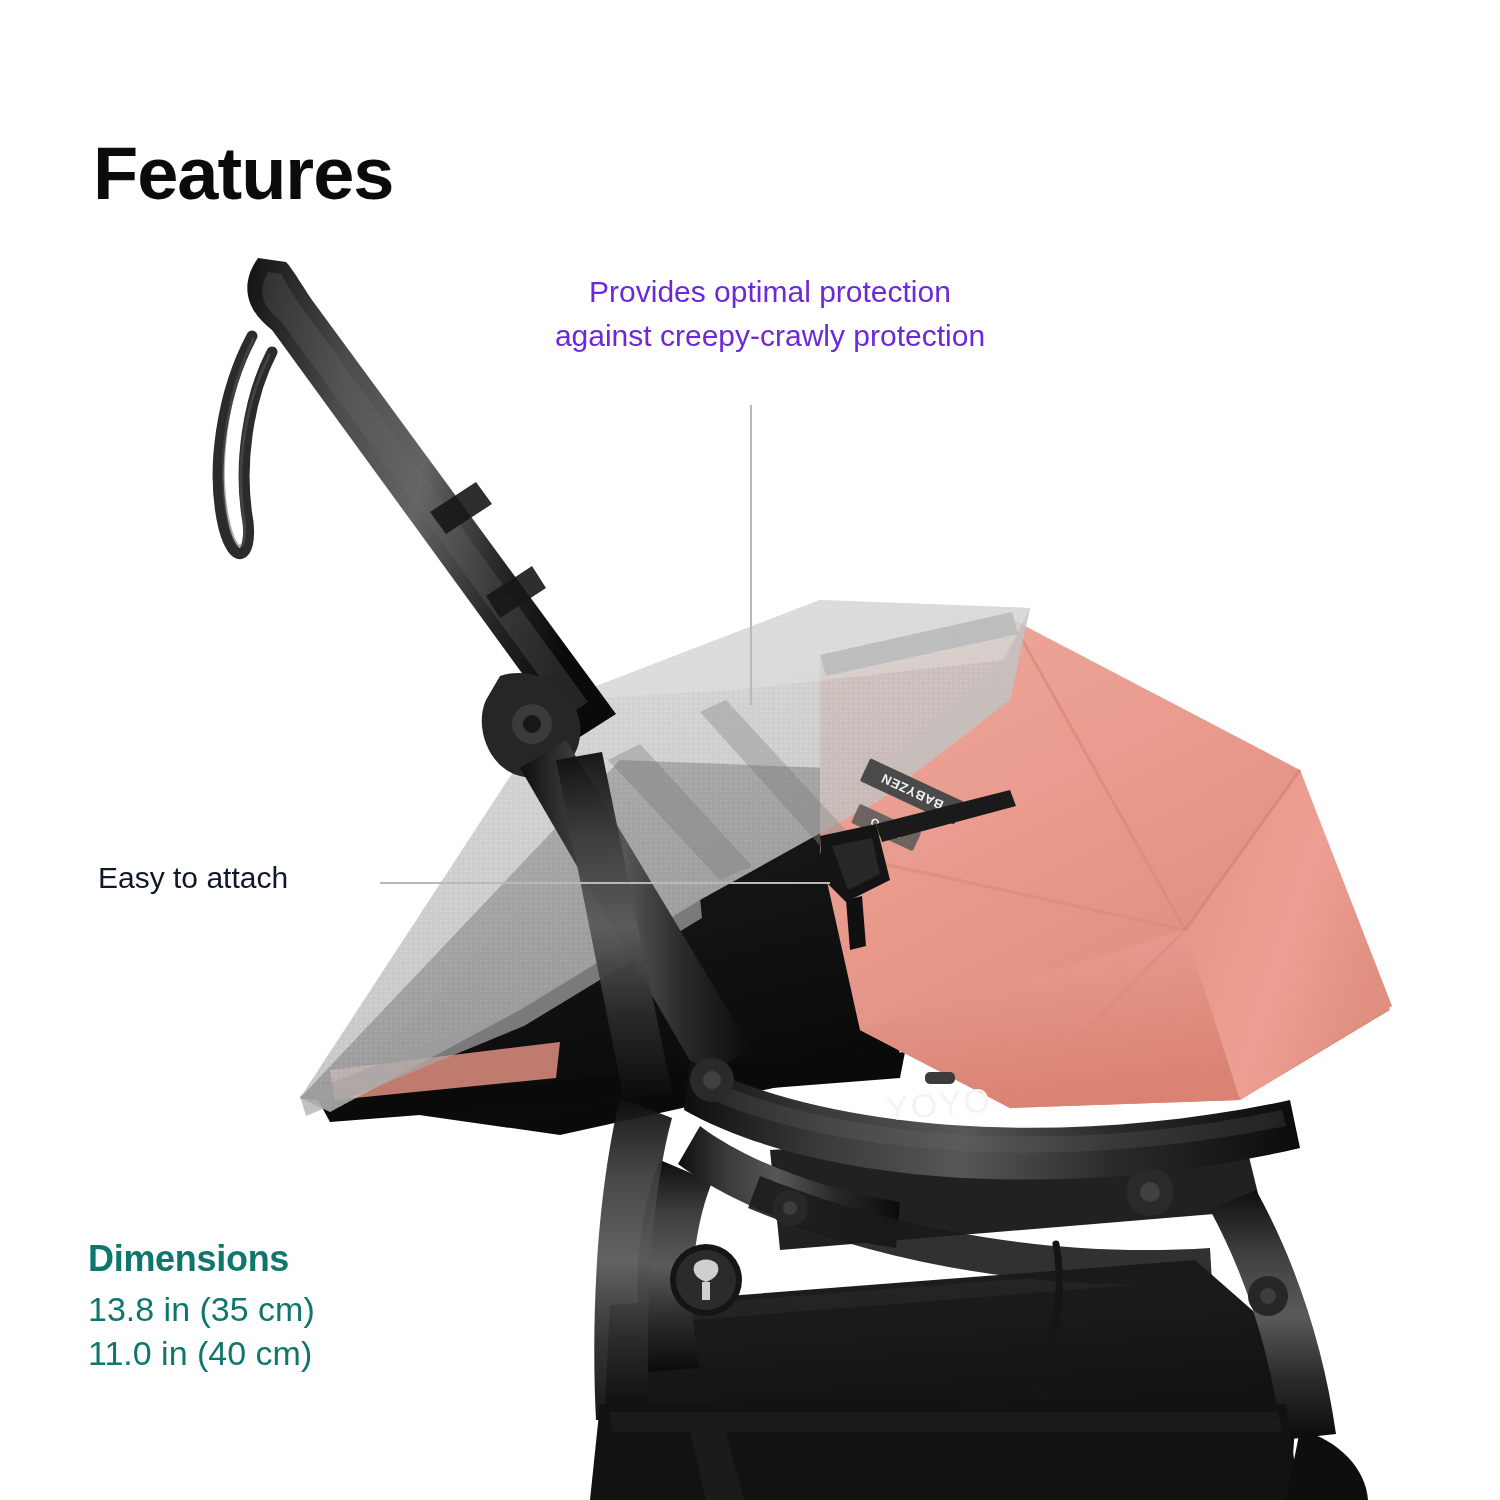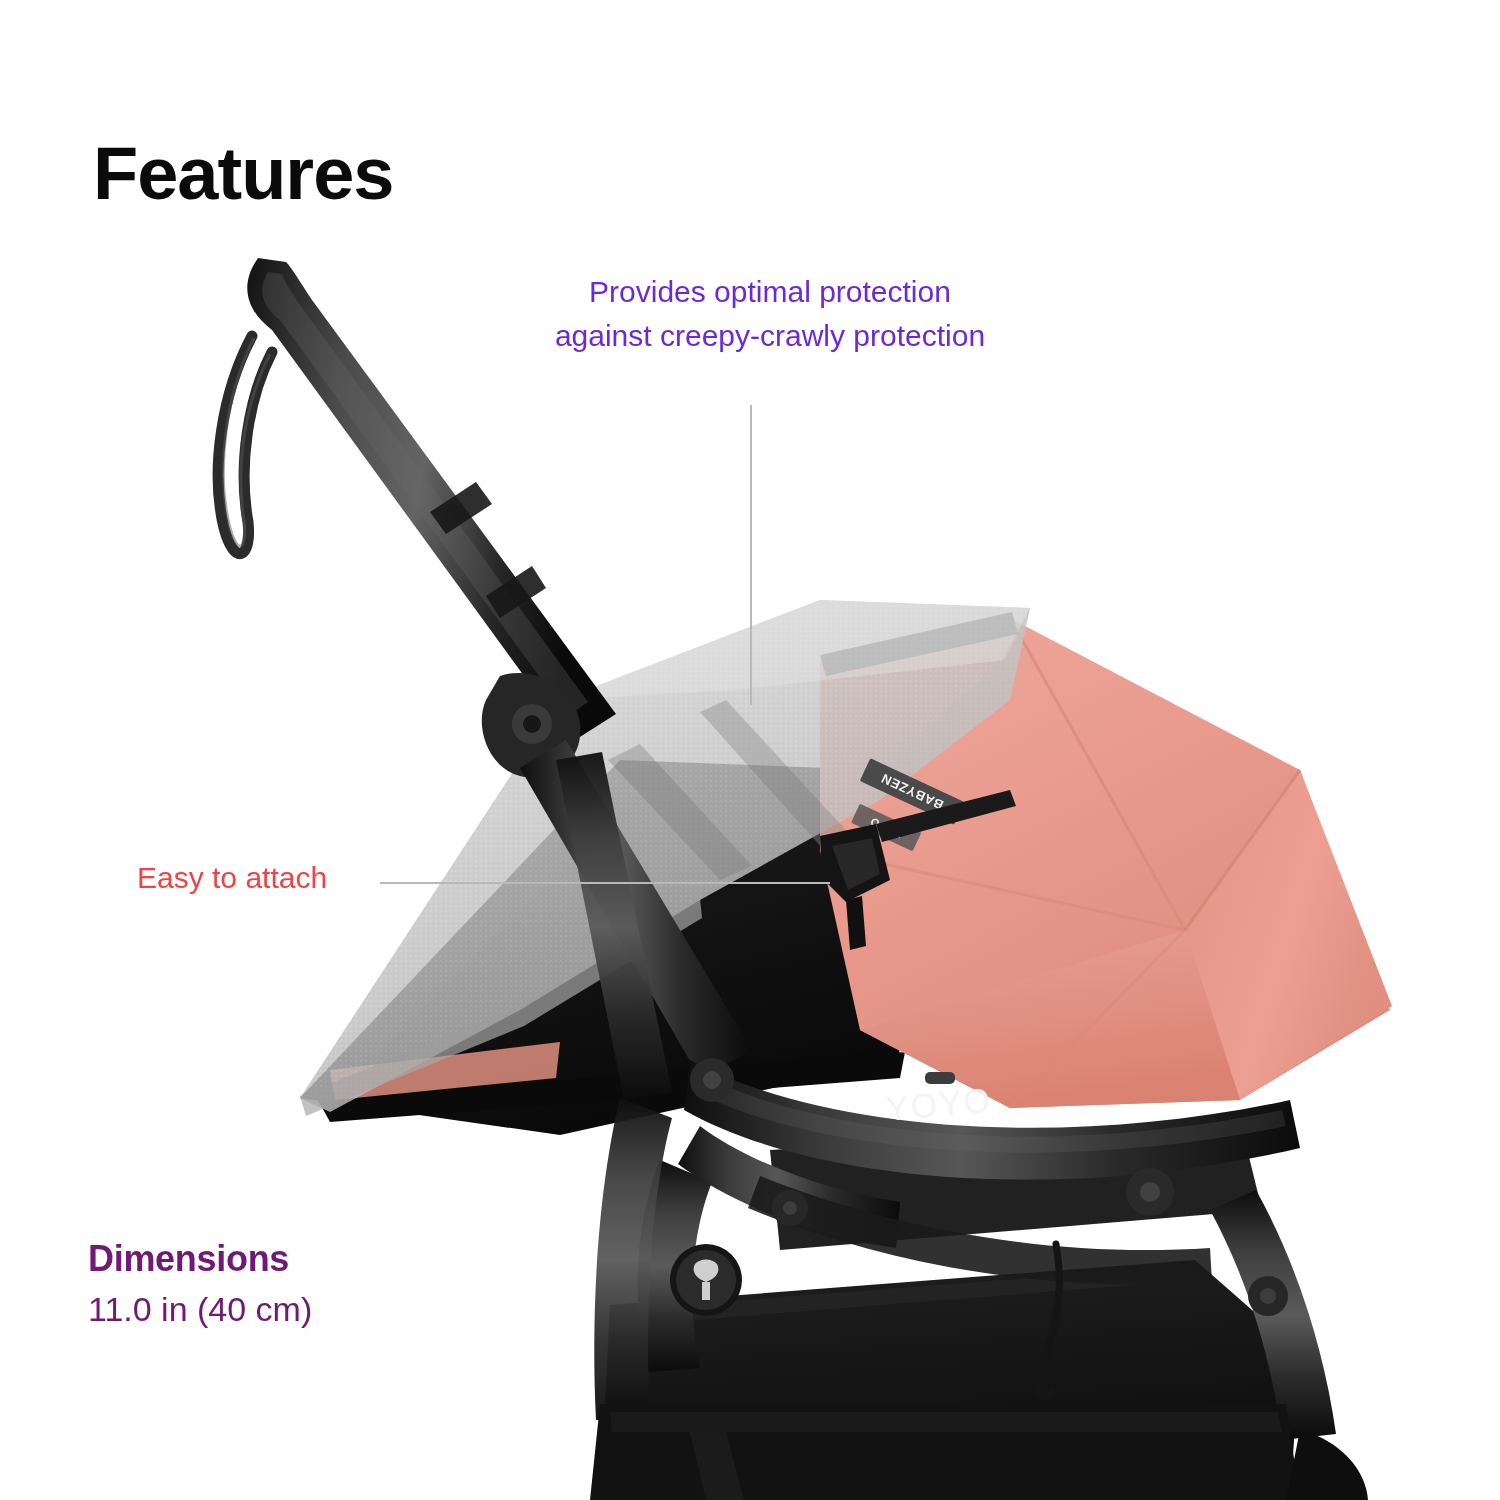--- a/index.html
+++ b/index.html
@@ -41,32 +41,31 @@
     color: #6d28d9;
   }
   #callout-top .ln { display: block; white-space: nowrap; }
 
   #callout-left-label {
     position: absolute;
     left: 98px;
     top: 858px;
     font-size: 30px;
     line-height: 1.3;
-    color: #ef4444;
+    color: #0f172a;
     white-space: nowrap;
-    margin-left: 39px;
   }
 
   #dimensions {
     position: absolute;
     left: 88px;
     top: 1236px;
     font-size: 34px;
     line-height: 1.30;
-    color: #701a75;
+    color: #0f766e;
   }
   #dimensions .dim-title {
     font-weight: 700;
     font-size: 36px;
     letter-spacing: -0.3px;
     display: block;
     margin-bottom: 4px;
   }
   #dimensions .dim-line { display: block; white-space: nowrap; }
 
@@ -302,16 +301,17 @@
 
   <div id="callout-top">
     <span class="ln">Provides optimal protection</span>
     <span class="ln">against creepy-crawly protection</span>
   </div>
 
   <div id="callout-left-label">Easy to attach</div>
 
   <div id="dimensions">
     <span class="dim-title">Dimensions</span>
+    <span class="dim-line">13.8 in (35 cm)</span>
     <span class="dim-line">11.0 in (40 cm)</span>
   </div>
 
 </div>
 
 </body></html>

